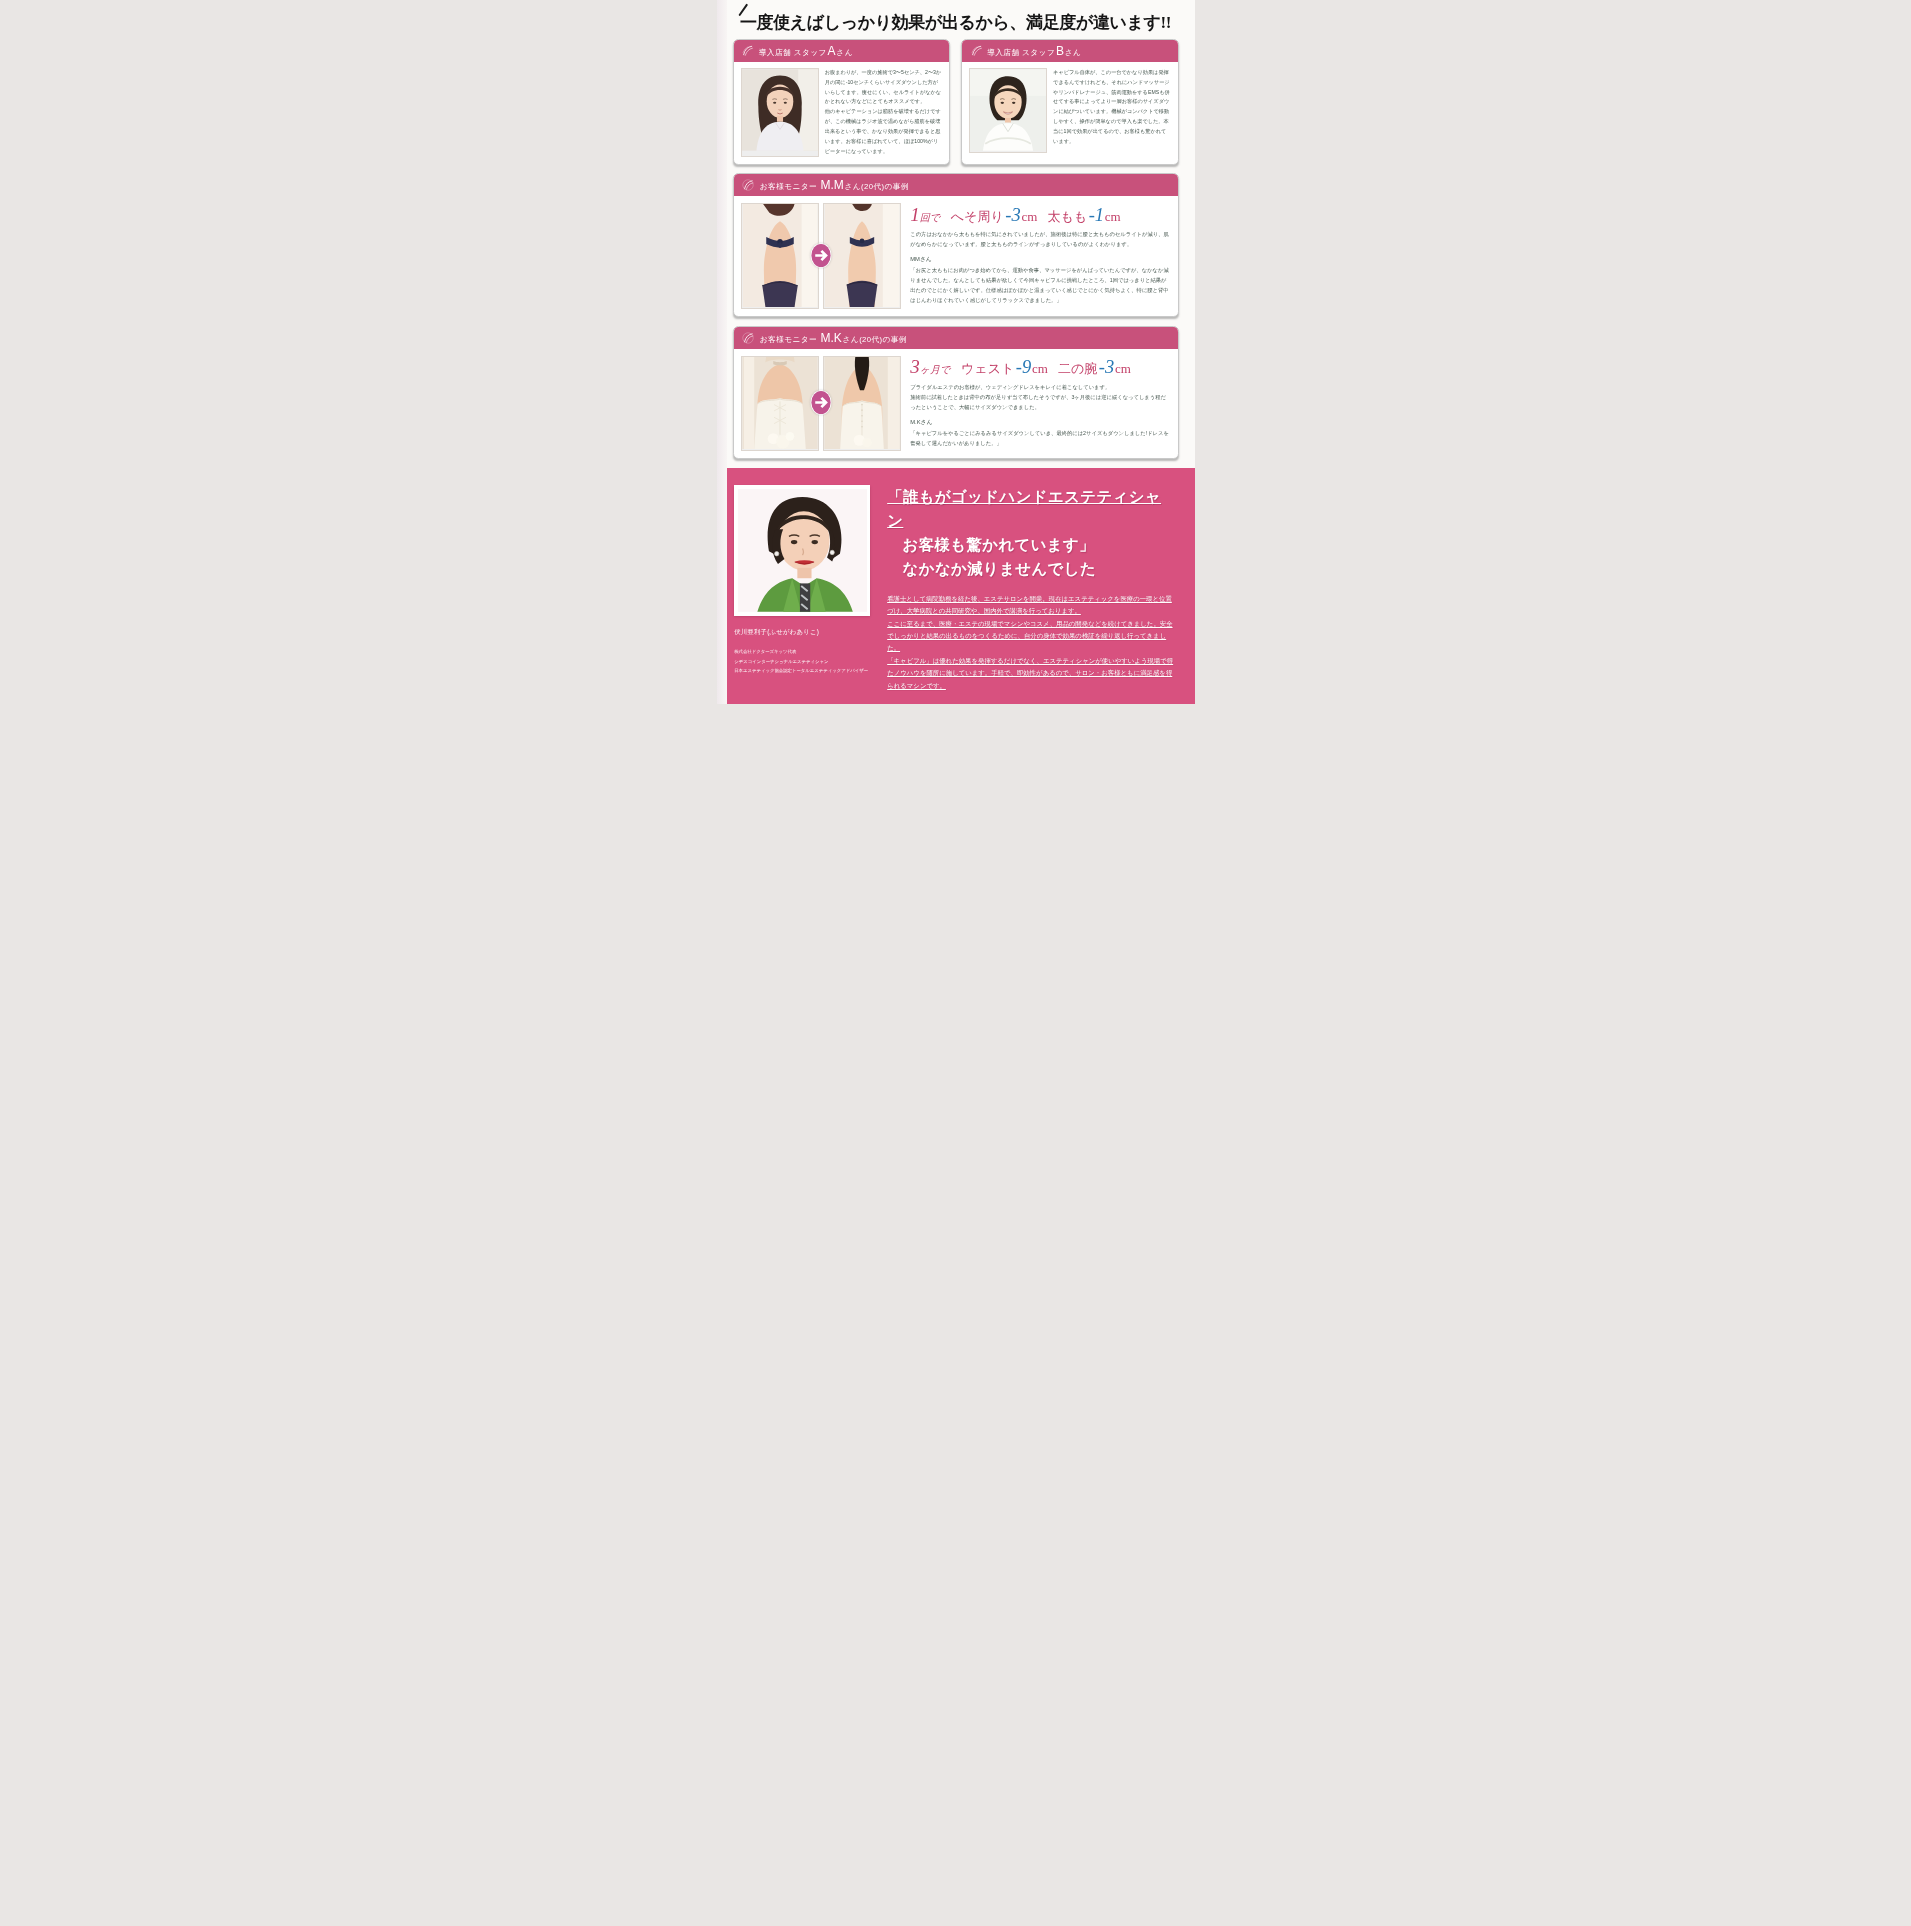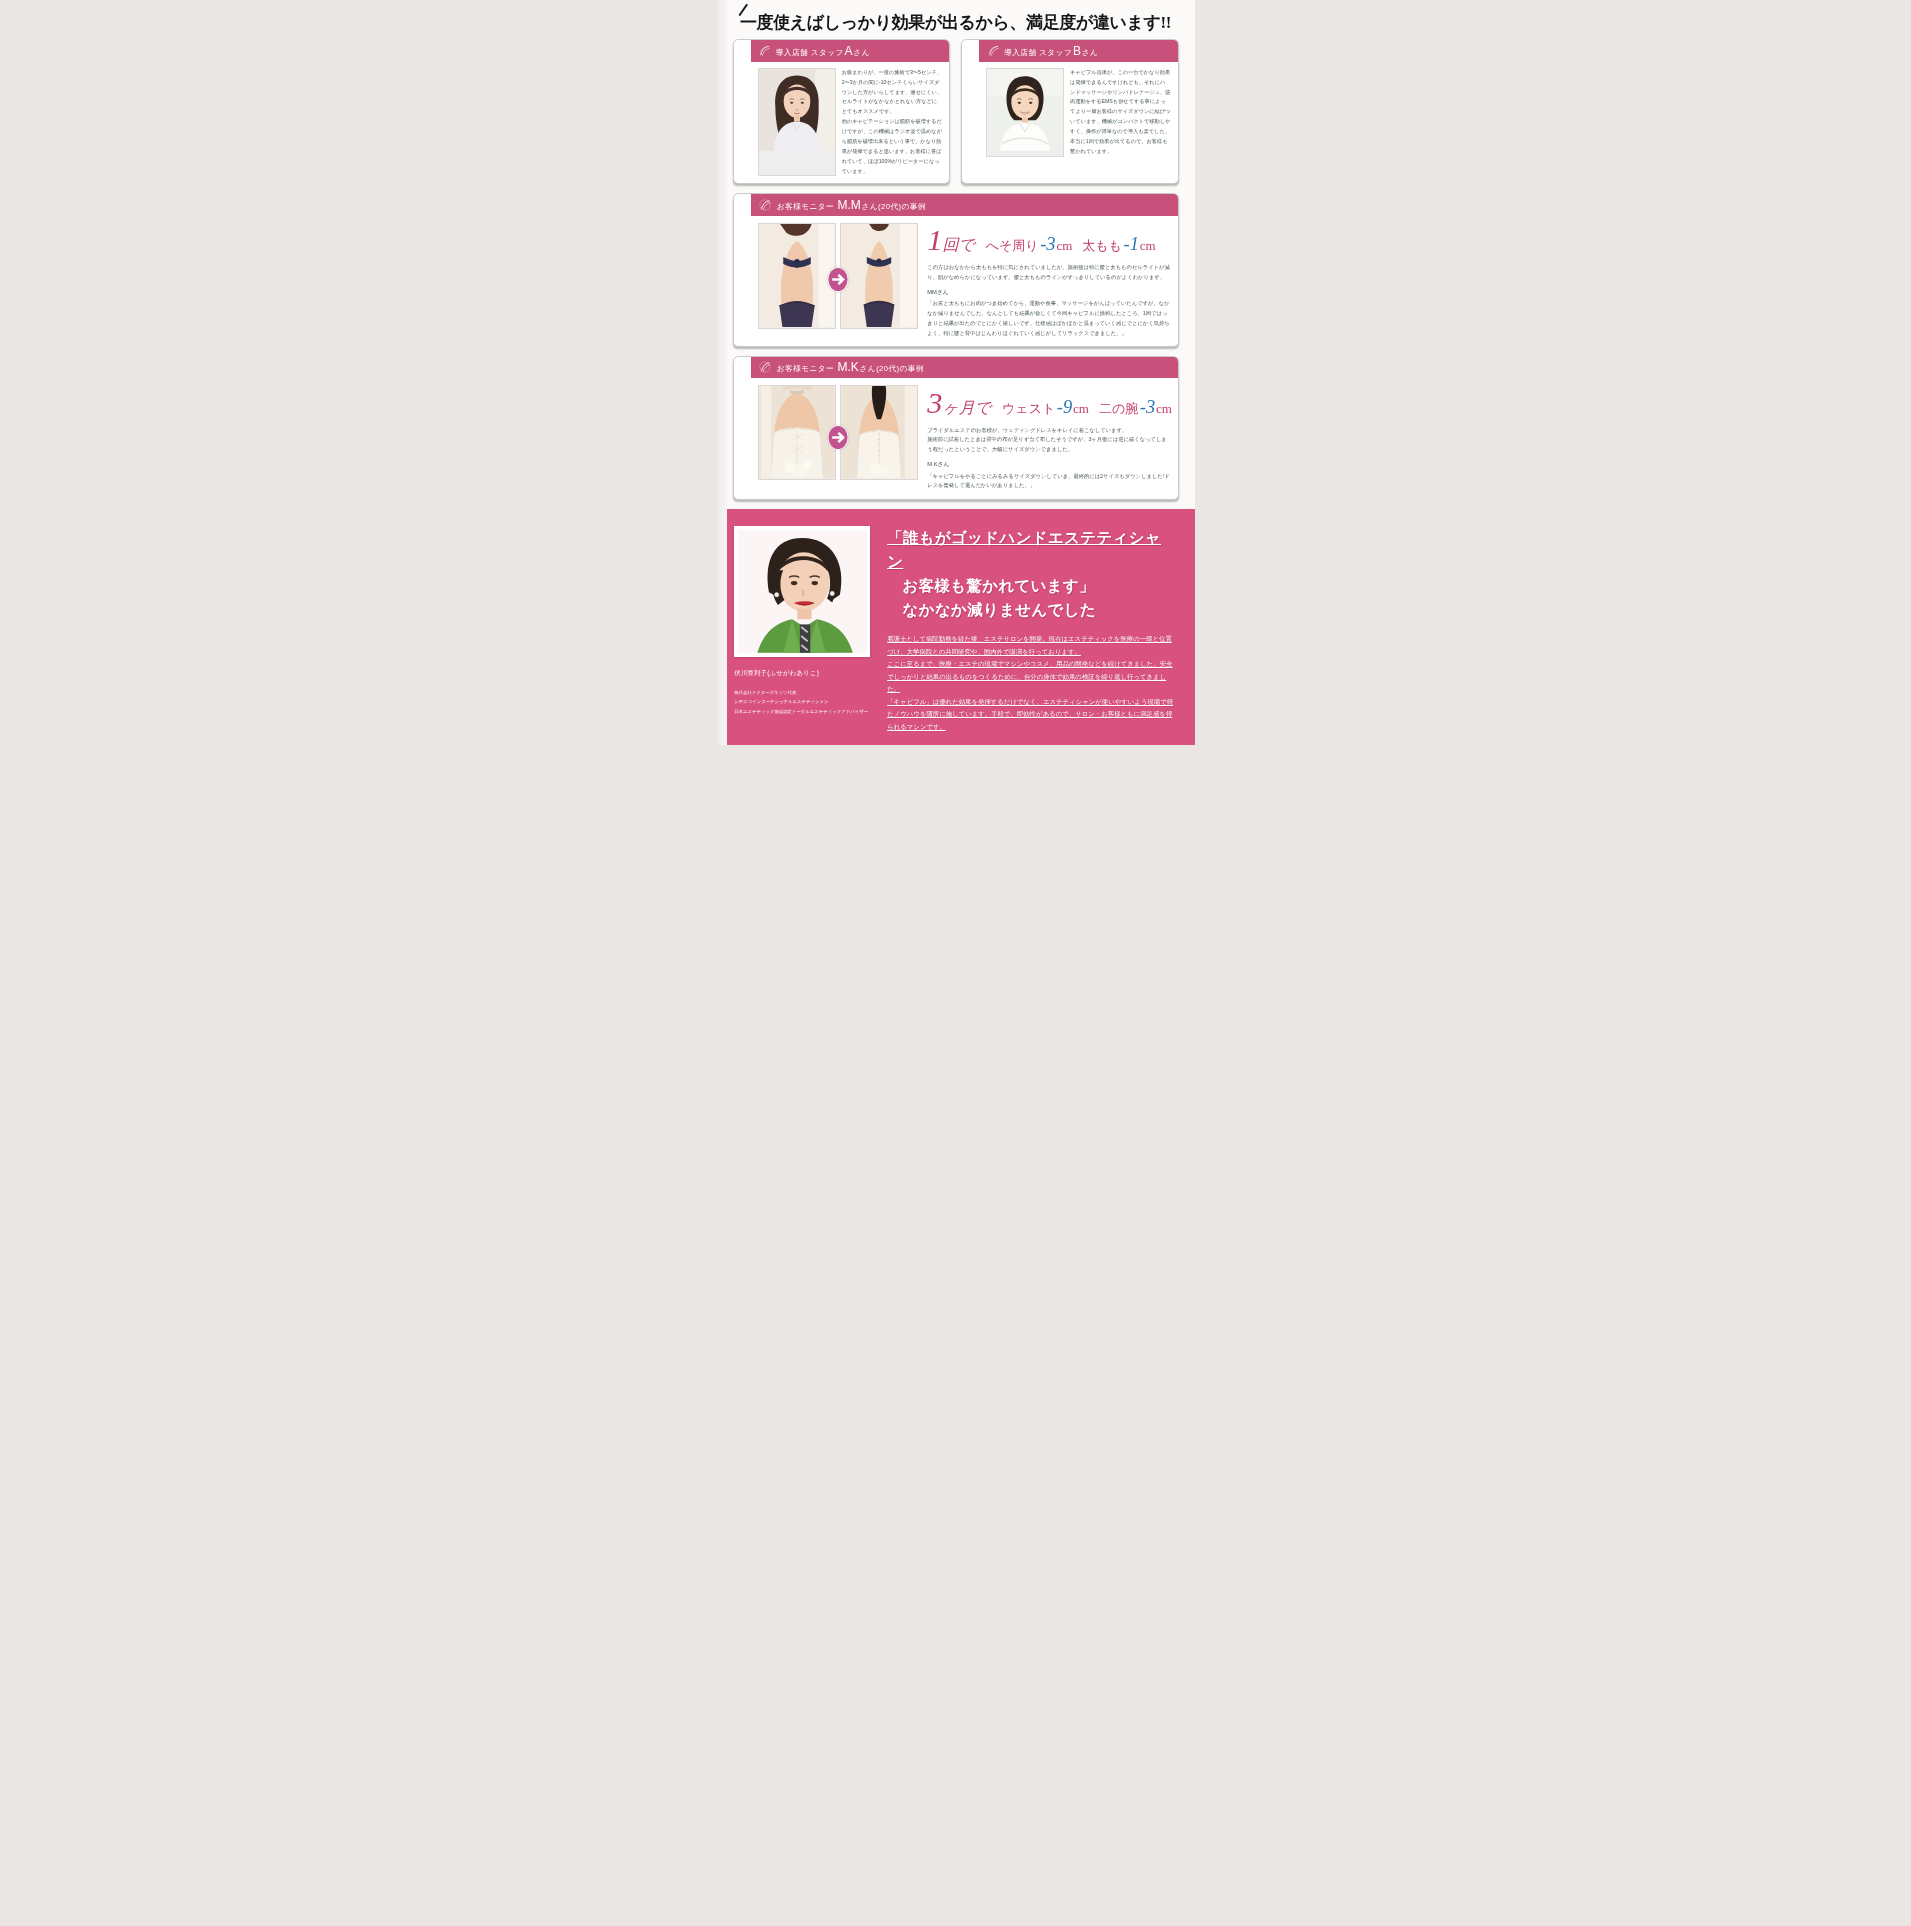--- a/index.html
+++ b/index.html
@@ -15,41 +15,41 @@
   body{background:#e9e6e4;font-family:"Liberation Sans","DejaVu Sans",sans-serif;}
   .page{width:478px;min-height:676px;margin:0 auto;background:#fbfaf8;overflow:hidden;position:relative;display:flex;flex-direction:column;}
   .scan-edge{position:absolute;left:0;top:0;bottom:0;width:10px;background:linear-gradient(90deg,#efe9ec,#f8f5f4);}
 
   
   .title-wrap{position:relative;margin:11.6px 16px 6.2px;text-align:center;}
   .flourish{position:absolute;left:3.1px;top:-2.3px;width:14px;height:1.5px;background:#1d1d1d;transform:rotate(-55deg);border-radius:0.8px;}
   h1.title{font-family:"Liberation Serif","DejaVu Serif",serif;font-weight:700;color:#151515;font-size:17px;letter-spacing:-0.4px;line-height:1.25;white-space:nowrap;}
 
   
-  .card{background:#fff;border:0.8px solid var(--border);border-radius:5.4px;box-shadow:0 2.3px 1.9px -0.8px rgba(130,130,130,.55);overflow:hidden;padding-left:17px;}
+  .card{background:#fff;border:0.8px solid var(--border);border-radius:5.4px;box-shadow:0 2.3px 1.9px -0.8px rgba(130,130,130,.55);overflow:hidden;}
   .bar{height:21.6px;background:var(--pink);display:flex;align-items:center;gap:4.6px;padding:0 7.7px;color:#fff;}
   .bar .swirl{flex:0 0 auto;opacity:.85}
   .bar-text{font-size:7.7px;letter-spacing:0.4px;white-space:nowrap;}
   .bar-text .big{font-size:12px;font-weight:400;letter-spacing:0;padding:0 0.8px;}
 
   .row{display:flex;gap:10.8px;margin:0 16px;}
   .row .card{flex:1 1 0;}
 
   .staff-body{display:flex;gap:6.2px;padding:6.2px 7px 7px;}
   .photo-frame{flex:0 0 auto;border:0.4px solid #ddd6cf;background:#eee;}
   .body-text{font-size:5.2px;line-height:1.9;color:var(--ink);white-space:pre-line;flex:1 1 auto;}
 
   
   .monitor{margin:8.5px 16px 0;}
   .monitor-body{display:flex;gap:9.2px;padding:7px 7.7px 7.7px;}
   .beforeafter{position:relative;flex:0 0 auto;display:flex;gap:3.9px;align-items:flex-start;}
   .arrow-badge{position:absolute;top:50%;left:50%;transform:translate(-50%,-50%);filter:drop-shadow(0 0.8px 0.8px rgba(120,120,120,.4));}
   .monitor-text{flex:1 1 auto;min-width:0;}
   .result{font-family:"Liberation Serif","DejaVu Serif",serif;color:var(--accent);margin:0.8px 0 4.6px;display:flex;align-items:baseline;flex-wrap:nowrap;white-space:nowrap;}
-  .result .lead{font-style:italic;font-size:16px;display:inline-block;margin-right:10.8px;}
+  .result .lead{font-style:italic;font-size:10px;display:inline-block;margin-right:10.8px;}
   .result .lead::first-letter{font-size:1.9em;}
   .result .rlabel{font-size:13px;margin-right:0.8px;}
   .result .num{font-style:italic;font-size:18.5px;line-height:.8;color:var(--blue);text-shadow:1.2px 1.2px 0 #fff,-0.4px -0.4px 0 #fff;margin:0 0.8px;}
   .result .unit{font-size:13px;margin-right:10px;}
   .desc{font-size:5.3px;line-height:1.85;color:var(--ink);white-space:pre-line;}
   .speaker{font-size:5.8px;color:var(--ink);margin:5.4px 0 2.3px;}
   .quote{font-size:5.3px;line-height:1.85;color:var(--ink);white-space:pre-line;}
 
   
   .founder{margin-top:9.2px;background:var(--deep-pink);flex:1 1 auto;display:flex;gap:17px;padding:17px 17.7px 11.6px;color:#fff;}

